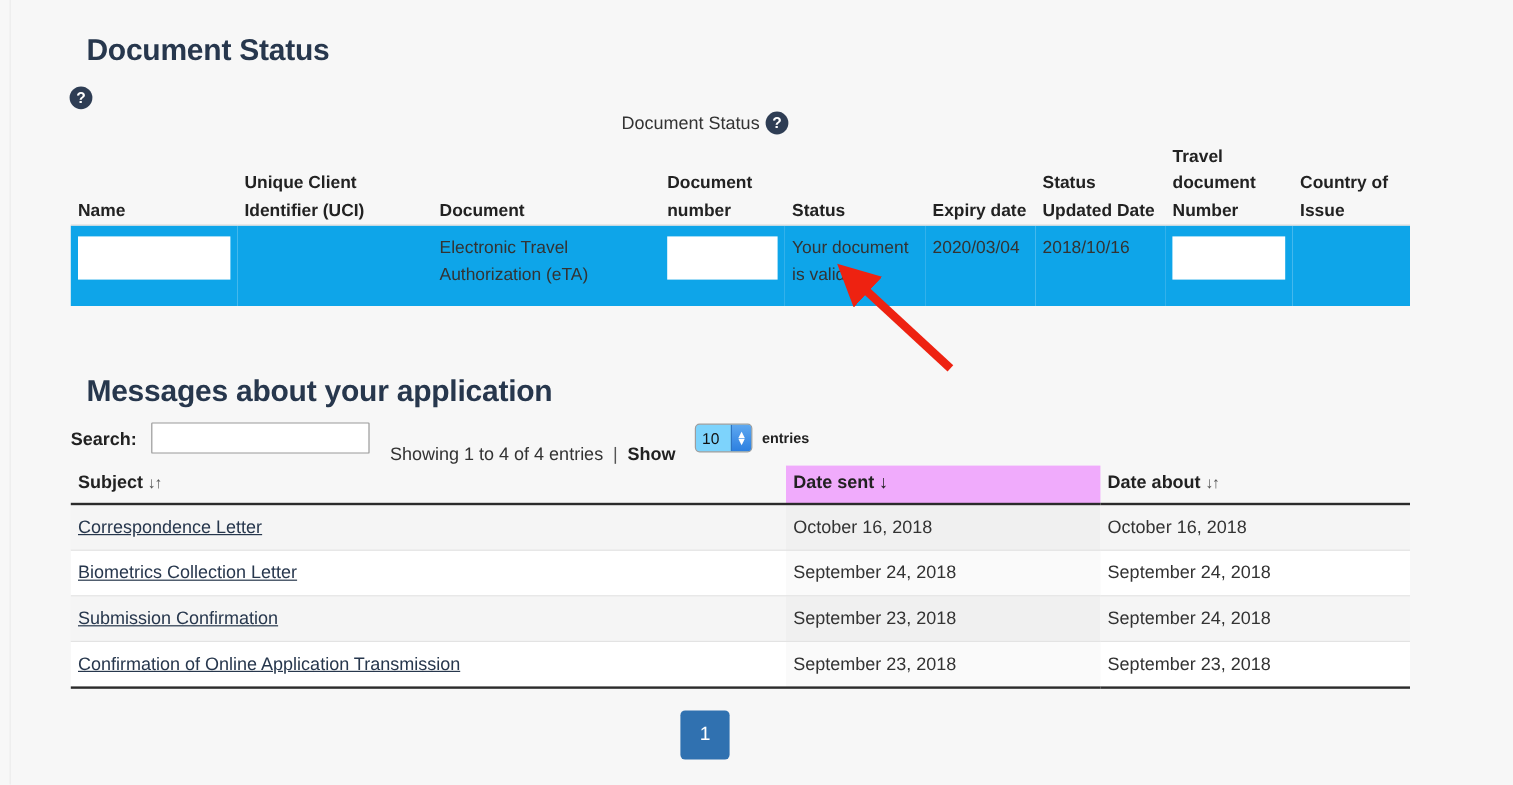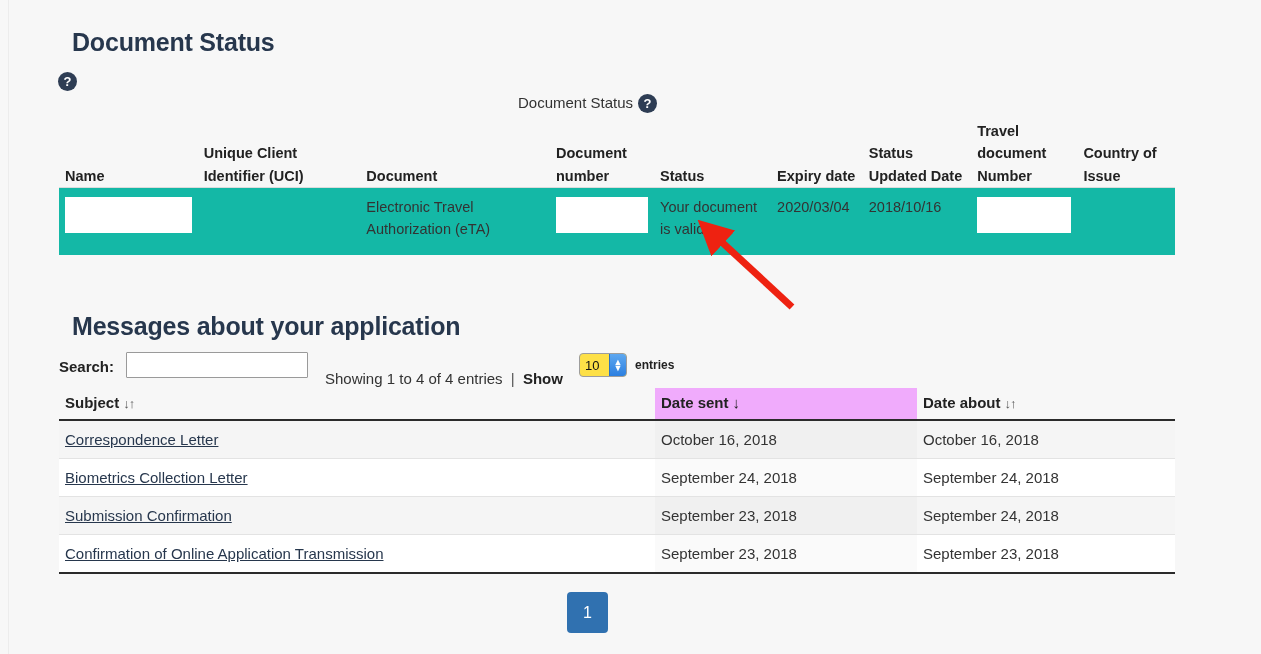--- a/index.html
+++ b/index.html
@@ -58,21 +58,21 @@
     text-align: left;
     vertical-align: bottom;
     padding: 0 6px 0 6px;
     line-height: 1.55;
   }
   .doc-table td {
     font-size: 14.5px; color: #333;
     vertical-align: top;
     padding: 9px 6px 14px 6px;
     line-height: 1.5;
-    background: #14b8a6;
+    background: #0ea5e9;
   }
   .doc-table tbody tr { border-top: 1px solid #dcdcdc; }
   .redact {
     display: block;
     background: #ffffff;
     height: 36px;
   }
   .w-name { width: 128px; }
   .w-uci  { width: 150px; }
   .w-doc  { width: 175px; }
@@ -111,21 +111,21 @@
     position: absolute; left: 266px; top: 18px;
     font-size: 15px; color: #333; white-space: nowrap;
   }
   .sep { color: #555; margin: 0 4px; }
   .show-label { font-weight: bold; color: #222; }
   .length-select {
     position: absolute; left: 520px; top: 1px;
     width: 48px; height: 24px;
     border: 1px solid #9d9d9d;
     border-radius: 4px;
-    background: #fde047;
+    background: #7dd3fc;
     overflow: hidden;
     display: flex; align-items: stretch;
   }
   .length-select .val {
     flex: 1;
     font-size: 13px; color: #111;
     display: flex; align-items: center;
     padding-left: 5px;
   }
   .length-select .stepper {

